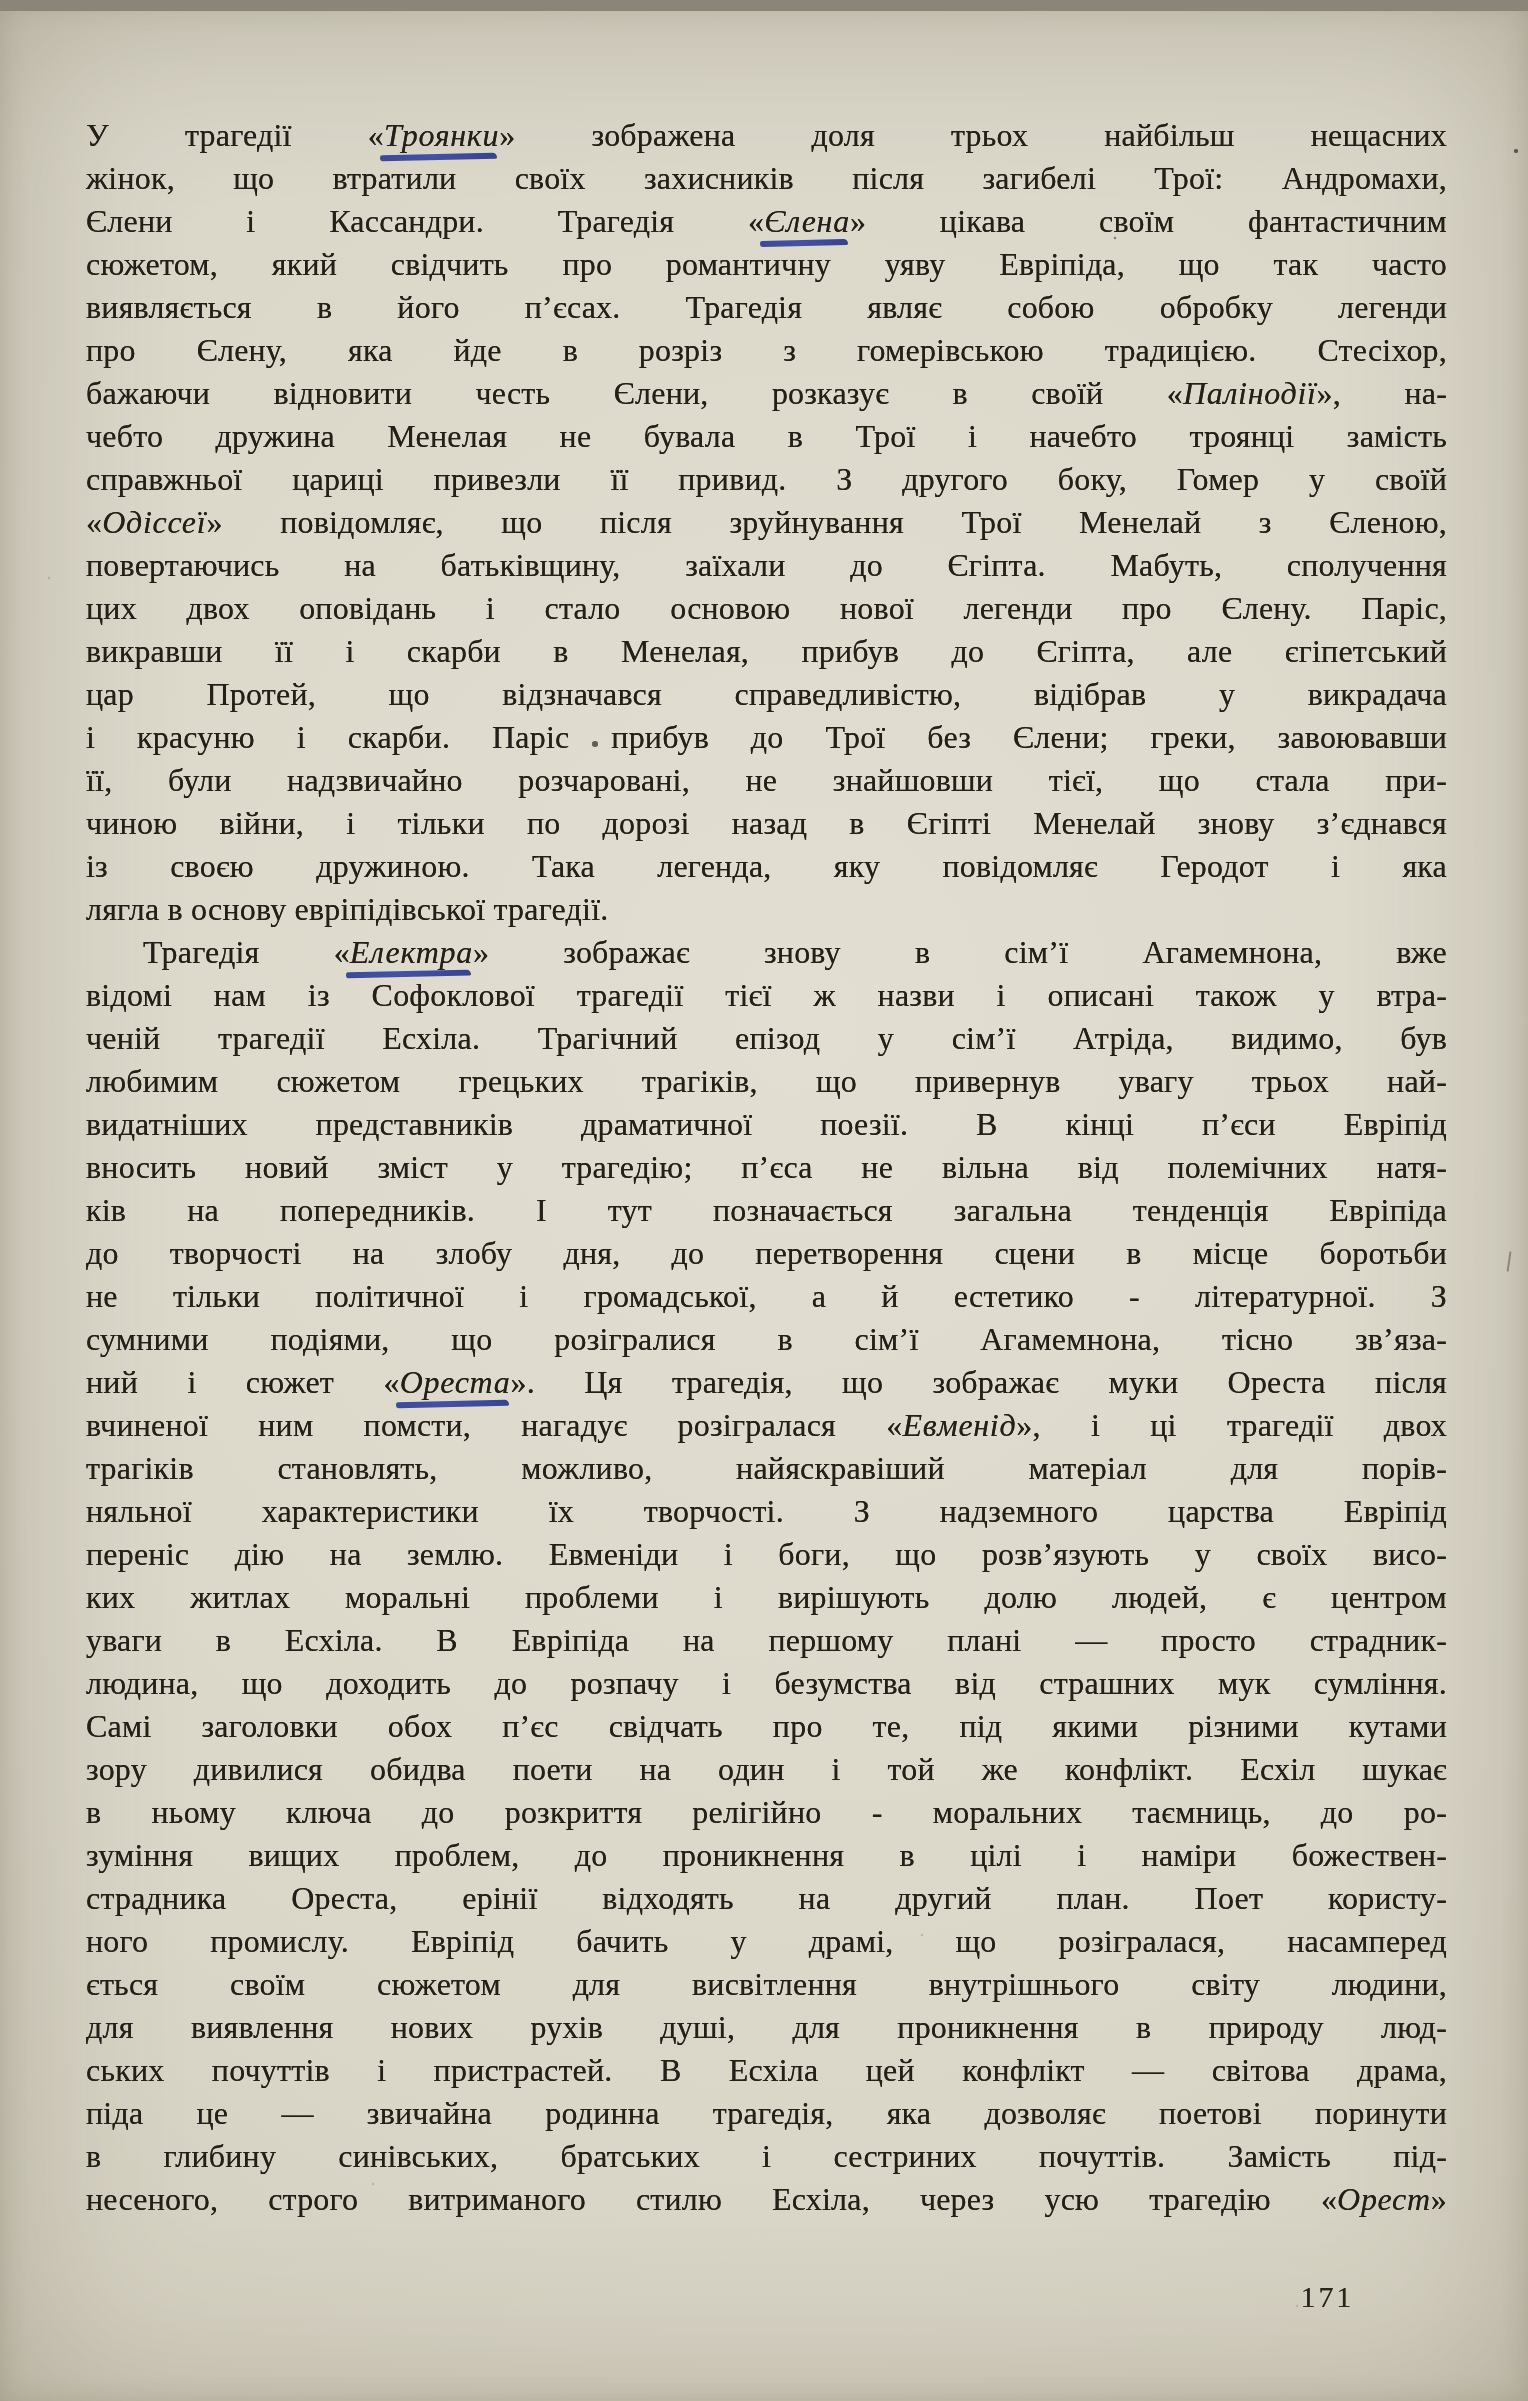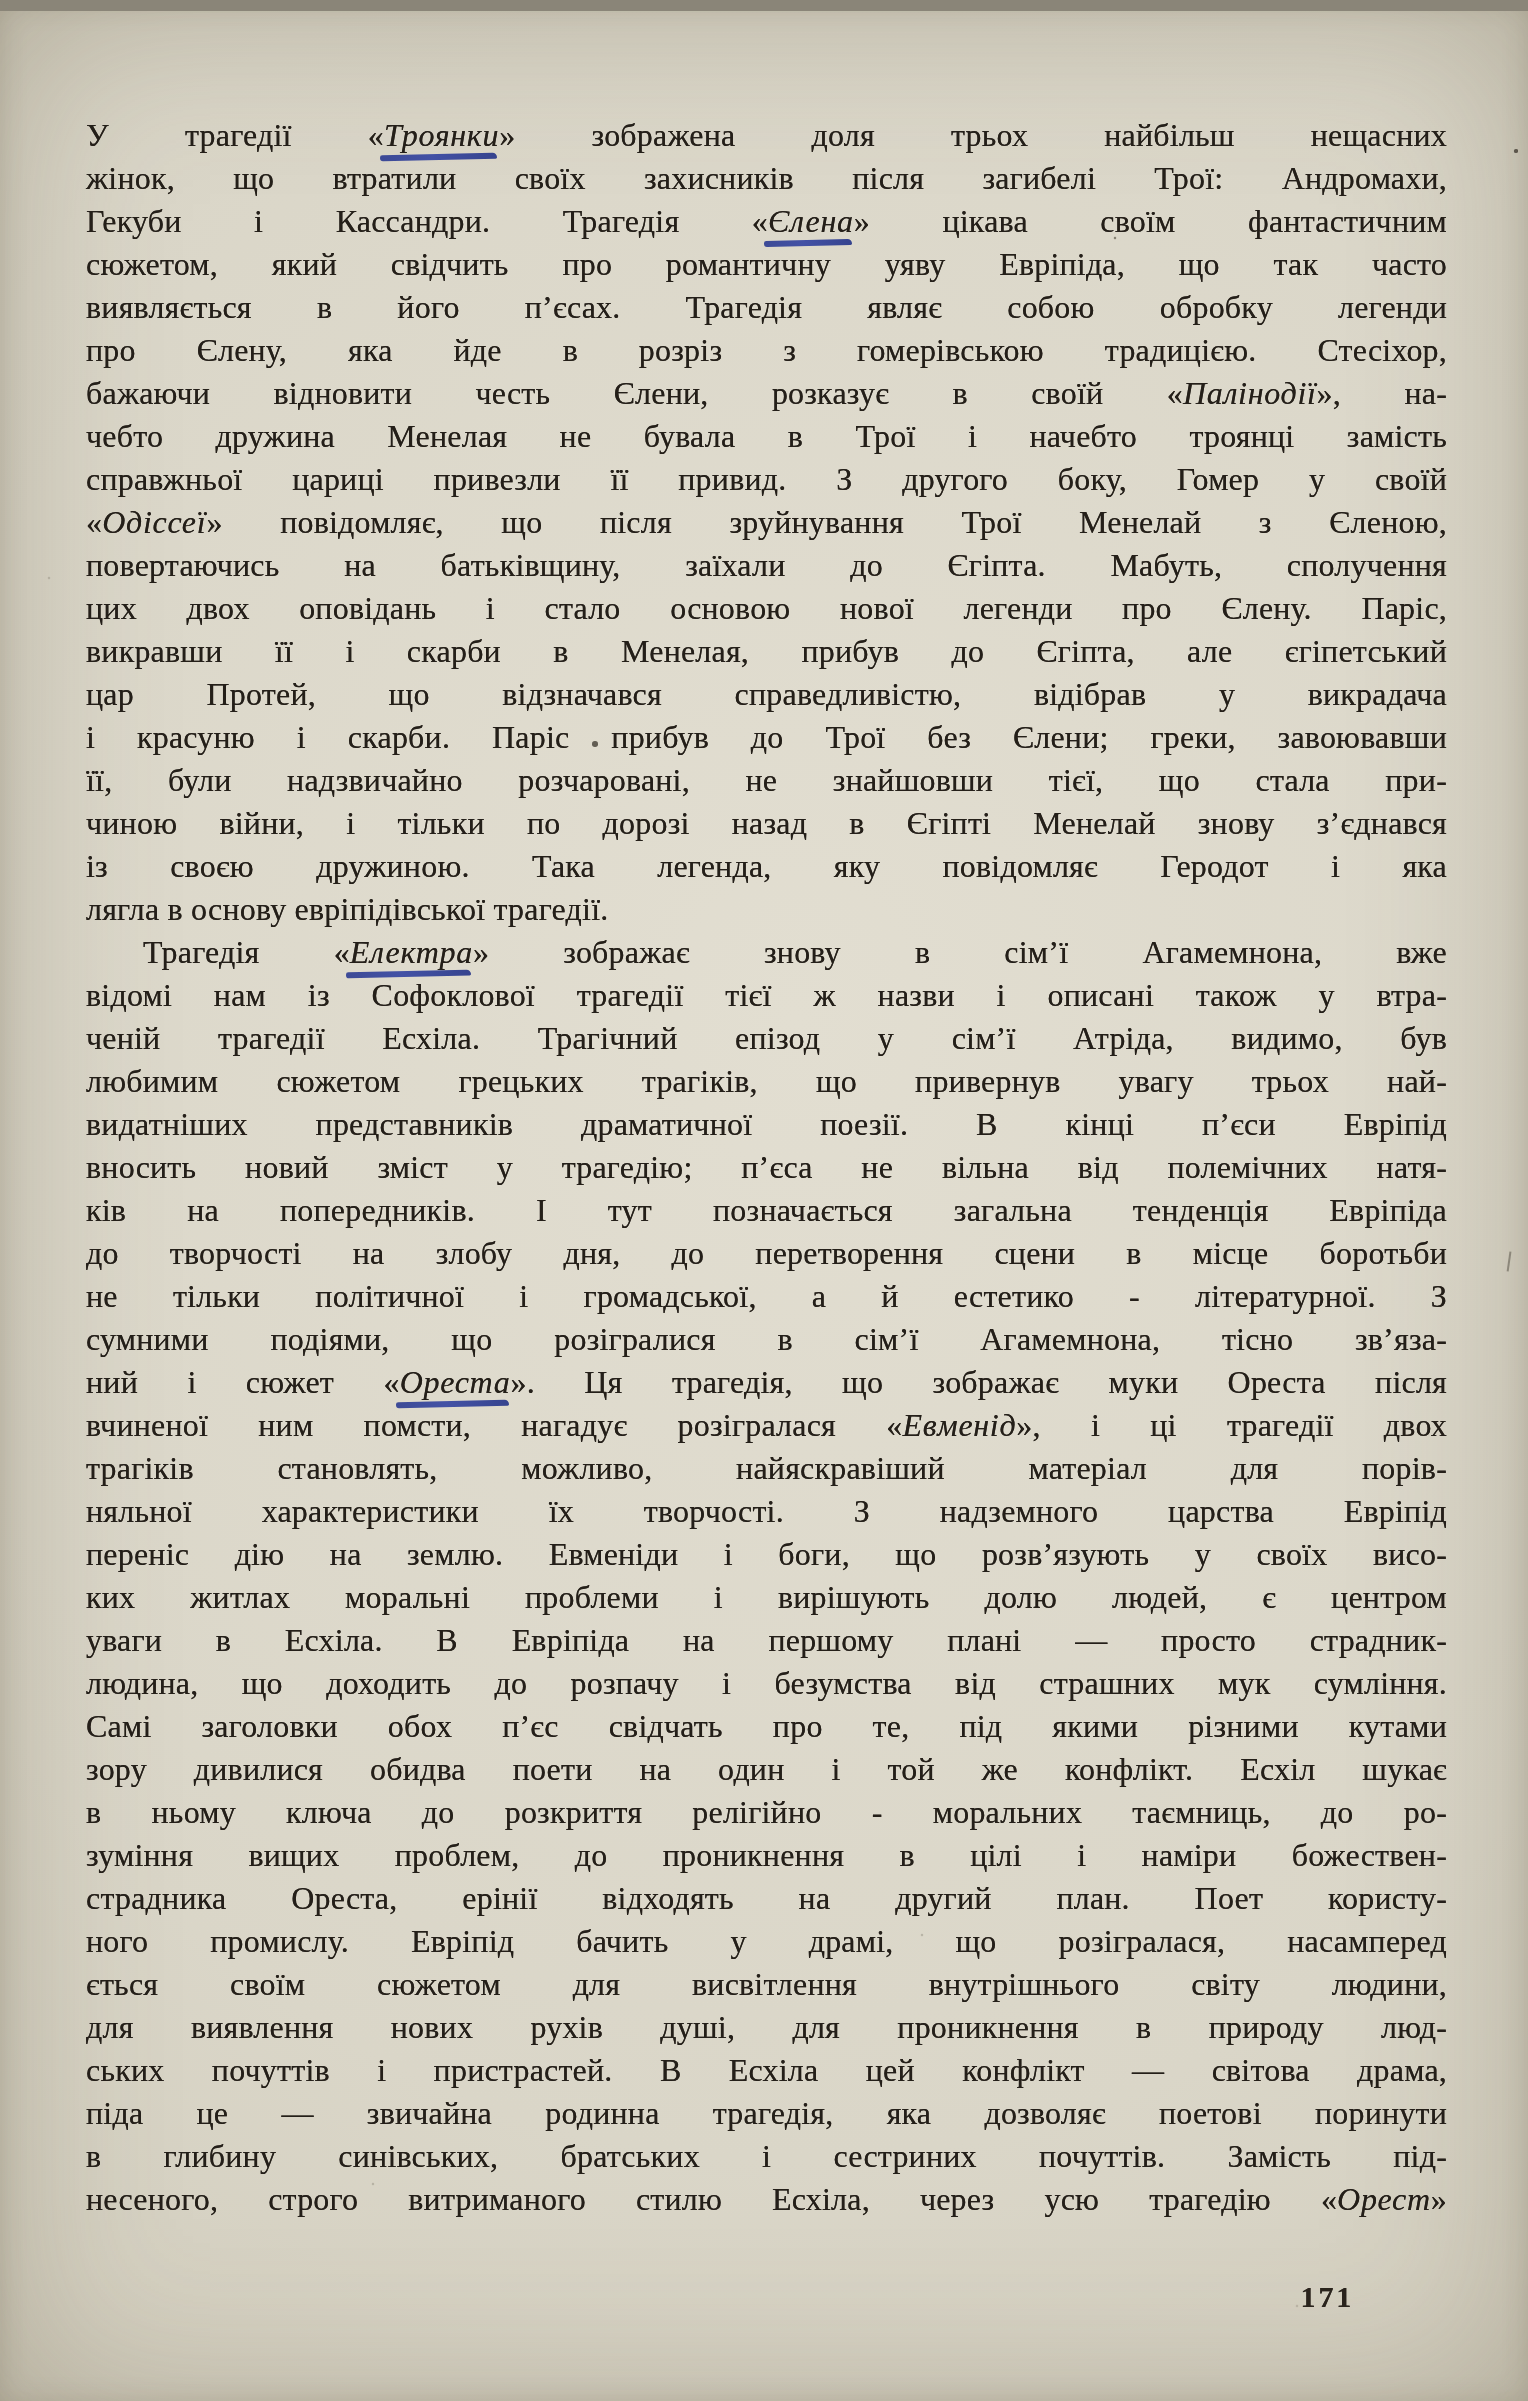--- a/index.html
+++ b/index.html
@@ -52,21 +52,21 @@
     position:absolute;left:-3.7px;right:1.8px;bottom:-6.5px;height:5.5px;
     background:linear-gradient(90deg,#27378f 0%,#2e3fa0 45%,#1f2f86 100%);
     opacity:.88;
     border-radius:2.8px 5.5px 1.8px 3.7px;
     transform:rotate(-1.3deg);
   }
   .page-number{
     position:absolute;
     top:2269px;right:175px;
     font-size:30px;
-    font-weight:bold;
+    font-weight:normal;
     letter-spacing:2.8px;
     color:#2a241d;
     text-shadow:0 0 0.6px rgba(42,36,29,.8);
   }
   
   .margin-mark{
     position:absolute;top:1241px;right:13px;
     width:6.5px;height:20.3px;
     border-left:2.8px solid rgba(90,84,72,.55);
     transform:rotate(8deg);
@@ -75,21 +75,21 @@
 </style>
 </head>
 <body>
 
 <div class="page">
   <div class="speck" style="left:592px;top:730px;"></div>
   <div class="margin-mark"></div>
   <div class="text-block">
       <div class="line"><span class="">У трагедії «</span><span class="it pen">Троянки</span><span class="">» зображена доля трьох найбільш нещасних</span></div>
       <div class="line"><span class="">жінок, що втратили своїх захисників після загибелі Трої: Андромахи,</span></div>
-      <div class="line"><span class="">Гекуби і Кассандри. Трагедія «</span><span class="it pen">Єлена</span><span class="">» цікава своїм фантастичним</span></div>
+      <div class="line"><span class="">Єлени і Кассандри. Трагедія «</span><span class="it pen">Єлена</span><span class="">» цікава своїм фантастичним</span></div>
       <div class="line"><span class="">сюжетом, який свідчить про романтичну уяву Евріпіда, що так часто</span></div>
       <div class="line"><span class="">виявляється в його п’єсах. Трагедія являє собою обробку легенди</span></div>
       <div class="line"><span class="">про Єлену, яка йде в розріз з гомерівською традицією. Стесіхор,</span></div>
       <div class="line"><span class="">бажаючи відновити честь Єлени, розказує в своїй «</span><span class="it">Палінодії</span><span class="">», на-</span></div>
       <div class="line"><span class="">чебто дружина Менелая не бувала в Трої і начебто троянці замість</span></div>
       <div class="line"><span class="">справжньої цариці привезли її привид. З другого боку, Гомер у своїй</span></div>
       <div class="line"><span class="">«</span><span class="it">Одіссеї</span><span class="">» повідомляє, що після зруйнування Трої Менелай з Єленою,</span></div>
       <div class="line"><span class="">повертаючись на батьківщину, заїхали до Єгіпта. Мабуть, сполучення</span></div>
       <div class="line"><span class="">цих двох оповідань і стало основою нової легенди про Єлену. Паріс,</span></div>
       <div class="line"><span class="">викравши її і скарби в Менелая, прибув до Єгіпта, але єгіпетський</span></div>

